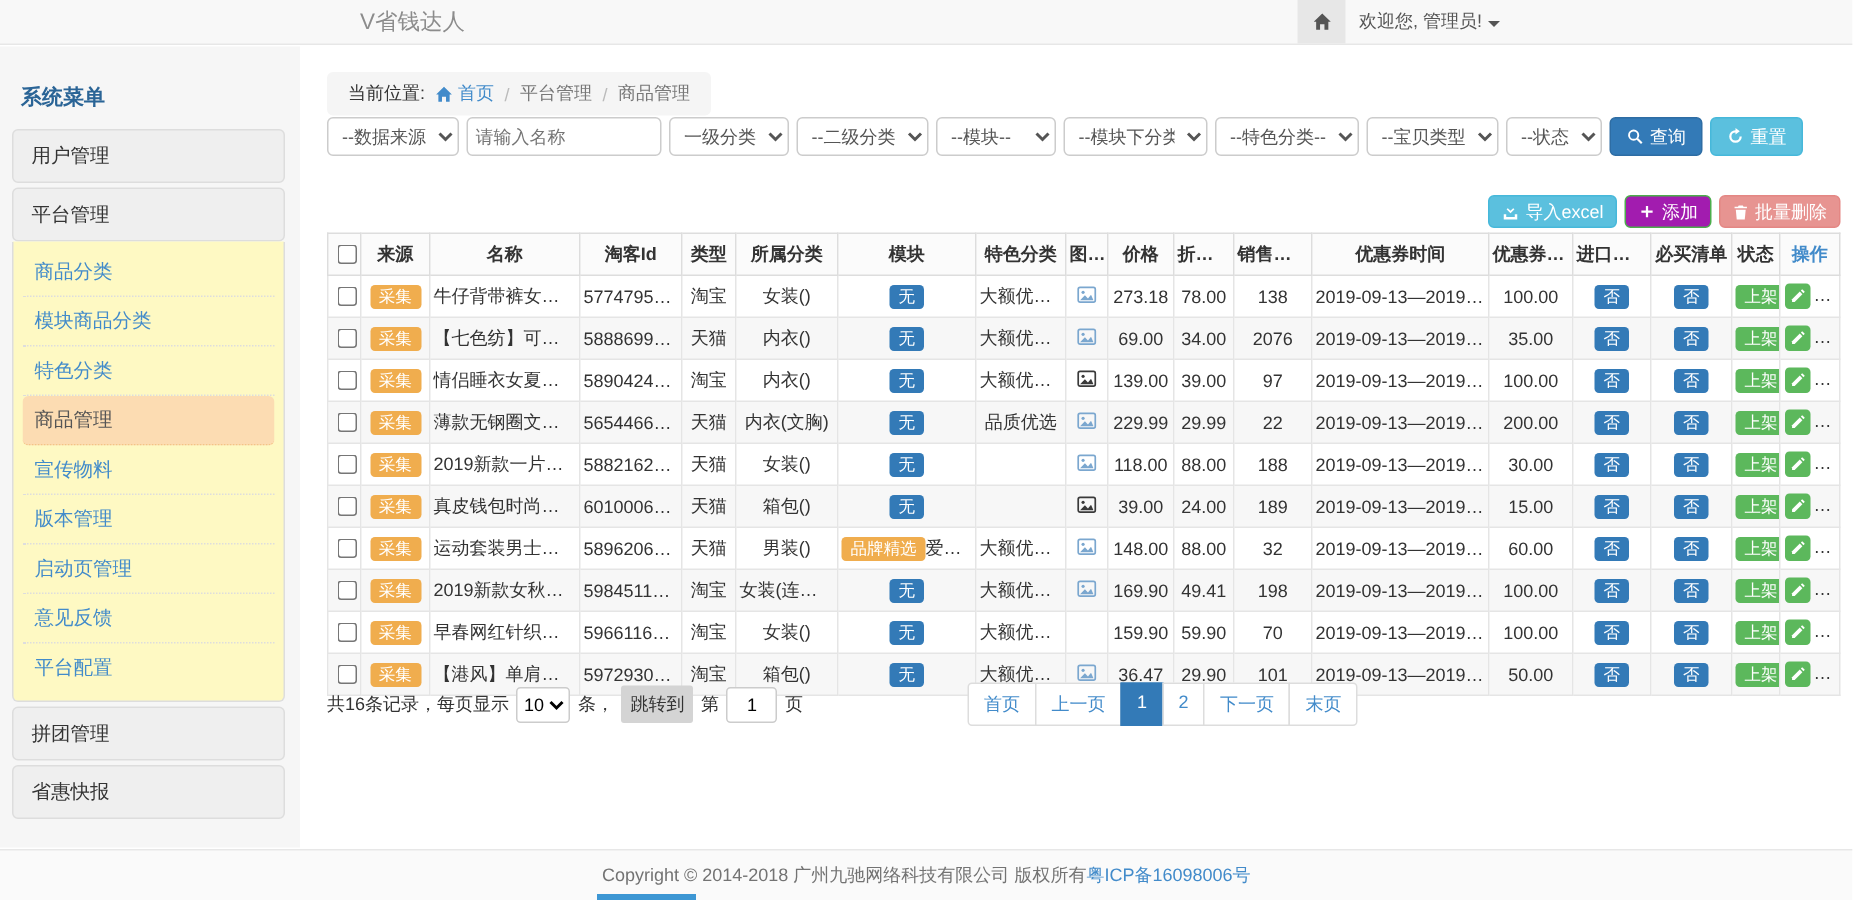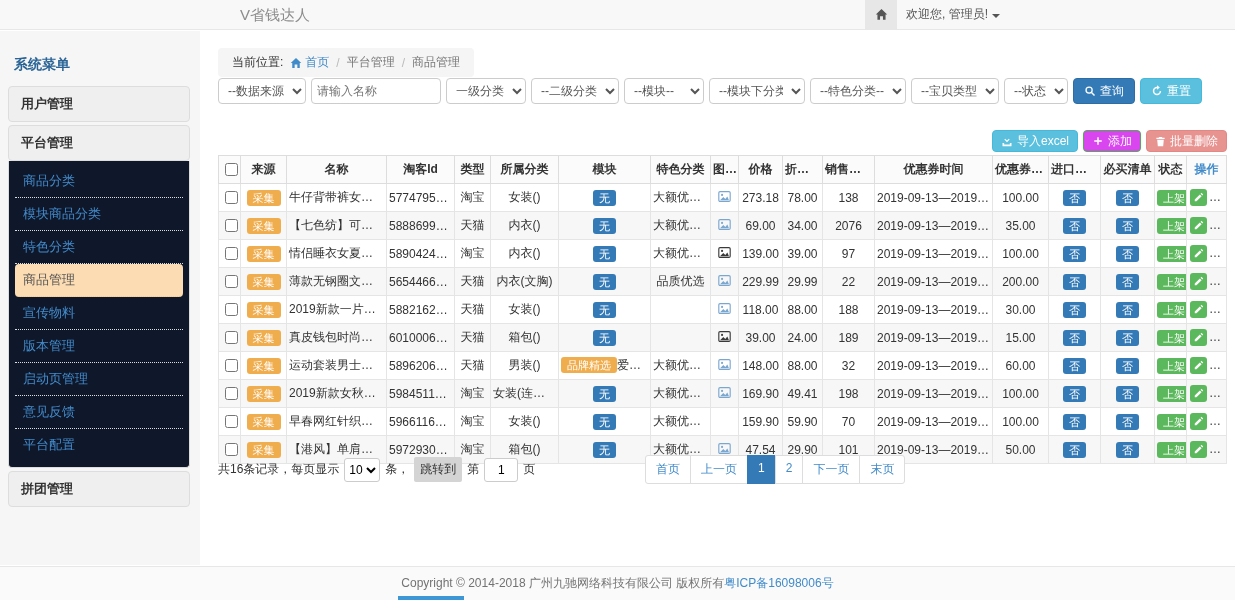--- a/index.html
+++ b/index.html
@@ -20,22 +20,22 @@
   .welcome { position:absolute; left:906px; top:0; line-height:29px; color:#555;
              display:flex; align-items:center; gap:4px; cursor:pointer; }
   .caret { width:0; height:0; border-left:4px solid transparent; border-right:4px solid transparent;
            border-top:4px solid #555; display:inline-block; margin-top:2px; }
 
   
   .side-col { position:absolute; left:0; top:31px; bottom:35px; width:200px; background:#f6f6f6; }
   .sidebar { position:absolute; left:8px; top:46px; width:182px; bottom:36px; overflow:hidden; }
   .sidebar-title { color:#2a6496; font-weight:bold; font-size:14px; padding:10px 6px 12px; }
   .menu-group { background:#efefef; border:1px solid #ddd; border-radius:4px;
-                margin-bottom:3px; padding:8px 12px; color:#333; font-size:13px; cursor:pointer;font-weight:bold; }
-  .submenu { background:#0f172a; border:1px solid #ddd; border-top:none; border-radius:0 0 4px 4px;
+                margin-bottom:3px; padding:8px 12px; color:#333; font-size:13px; cursor:pointer; }
+  .submenu { background:#fef9c3; border:1px solid #ddd; border-top:none; border-radius:0 0 4px 4px;
              margin:-3px 0 3px 0; padding:4px 6px 6px; }
   .menu-sub { padding:7px 8px; color:#428bca; font-size:13px; border-bottom:1px dotted #ddd; cursor:pointer; }
   .menu-sub:last-child { border-bottom:none; }
   .menu-sub.active { background:#fcdcb2; border-radius:4px; color:#555; border-bottom:1px dotted #f3c486; }
 
   
   .breadcrumb { position:absolute; left:218px; top:48px; background:#f5f5f5; border-radius:4px;
                 padding:6px 14px; display:flex; align-items:center; gap:7px; color:#777; }
   .breadcrumb .bc-home { color:#428bca; display:flex; align-items:center; gap:3px; cursor:pointer; }
   .breadcrumb .sep { color:#bbb; }
@@ -43,21 +43,21 @@
 
   .filters { position:absolute; left:218px; top:78px; display:flex; gap:5px; align-items:center; }
   .filters select, .filters input[type=text] {
     height:26px; border:1px solid #ccc; border-radius:4px; background:#fff;
     color:#555; font-size:12px; padding:0 5px; font-family:inherit; }
   .btn { height:26px; border:none; border-radius:4px; color:#fff; font-size:12px;
          padding:0 10px; display:inline-flex; align-items:center; gap:4px; cursor:pointer;
          font-family:inherit; }
   .btn-primary { background:#337ab7; border:1px solid #2e6da4; }
   .btn-info    { background:#5bc0de; border:1px solid #46b8da;justify-content:space-between; }
-  .btn-success { background:#d946ef; border:1px solid #4cae4c; }
+  .btn-success { background:#a21caf; border:1px solid #4cae4c; }
   .btn-danger  { background:#d9534f; border:1px solid #d43f3a; opacity:.62; }
   .actions { position:absolute; left:218px; top:130px; width:1009px; display:flex;
              justify-content:flex-end; gap:5px; }
   .actions .btn { height:22px; padding:0 8px; }
 
   
   .table-wrap { position:absolute; left:218px; top:155px; width:1009px; }
   table { width:100%; border-collapse:collapse; table-layout:fixed; font-size:12px; }
   th, td { border:1px solid #e5e5e5; padding:4px 2px; text-align:center;
            overflow:hidden; white-space:nowrap; text-overflow:ellipsis; height:25px; }
@@ -129,20 +129,21 @@
         <div class="menu-sub">模块商品分类</div>
         <div class="menu-sub">特色分类</div>
         <div class="menu-sub active">商品管理</div>
         <div class="menu-sub">宣传物料</div>
         <div class="menu-sub">版本管理</div>
         <div class="menu-sub">启动页管理</div>
         <div class="menu-sub">意见反馈</div>
         <div class="menu-sub">平台配置</div>
       </div>
       <div class="menu-group">拼团管理</div>
+      <div class="menu-group">省惠快报</div>
     </div>
 </div>
 
 <div class="breadcrumb">
   <span class="bc-prefix">当前位置:</span>
   <span class="bc-home">
     <span class="svg-slot">
         <svg viewBox="0 0 16 16" width="12" height="12" fill="currentColor">
           <path d="M8 1.2 15 8h-2v6.5H9.8V10H6.2v4.5H3V8H1Z"></path>
         </svg>
@@ -569,21 +570,21 @@
           <td>597293020870</td>
           <td>淘宝</td>
           <td>箱包()</td>
           <td><span class="tag tag-blue">无</span></td>
           <td>大额优惠券</td>
           <td><span class="pic-light" style="display:inline-block"><svg viewBox="0 0 16 16" width="15" height="13">
                 <rect x="1" y="2" width="14" height="12" rx="1.5" fill="none" stroke="currentColor" stroke-width="1.4"></rect>
                 <circle cx="5" cy="6" r="1.3" fill="currentColor"></circle>
                 <path d="M2.5 12.5 6.5 8.5 9 11l2.5-3 2 4.5Z" fill="currentColor"></path>
               </svg></span></td>
-          <td>47.54</td>
+          <td>36.47</td>
           <td>29.90</td>
           <td>101</td>
           <td>2019-09-13—2019-09-18</td>
           <td>50.00</td>
           <td><span class="tag tag-blue">否</span></td>
           <td><span class="tag tag-blue">否</span></td>
           <td><span class="tag tag-green">上架</span></td>
           <td><span class="op-btn op-edit">
               <svg viewBox="0 0 16 16" width="11" height="11" fill="currentColor">
                 <path d="M2.5 11 10 3.5 12.5 6 5 13.5H2.5Z"></path>

